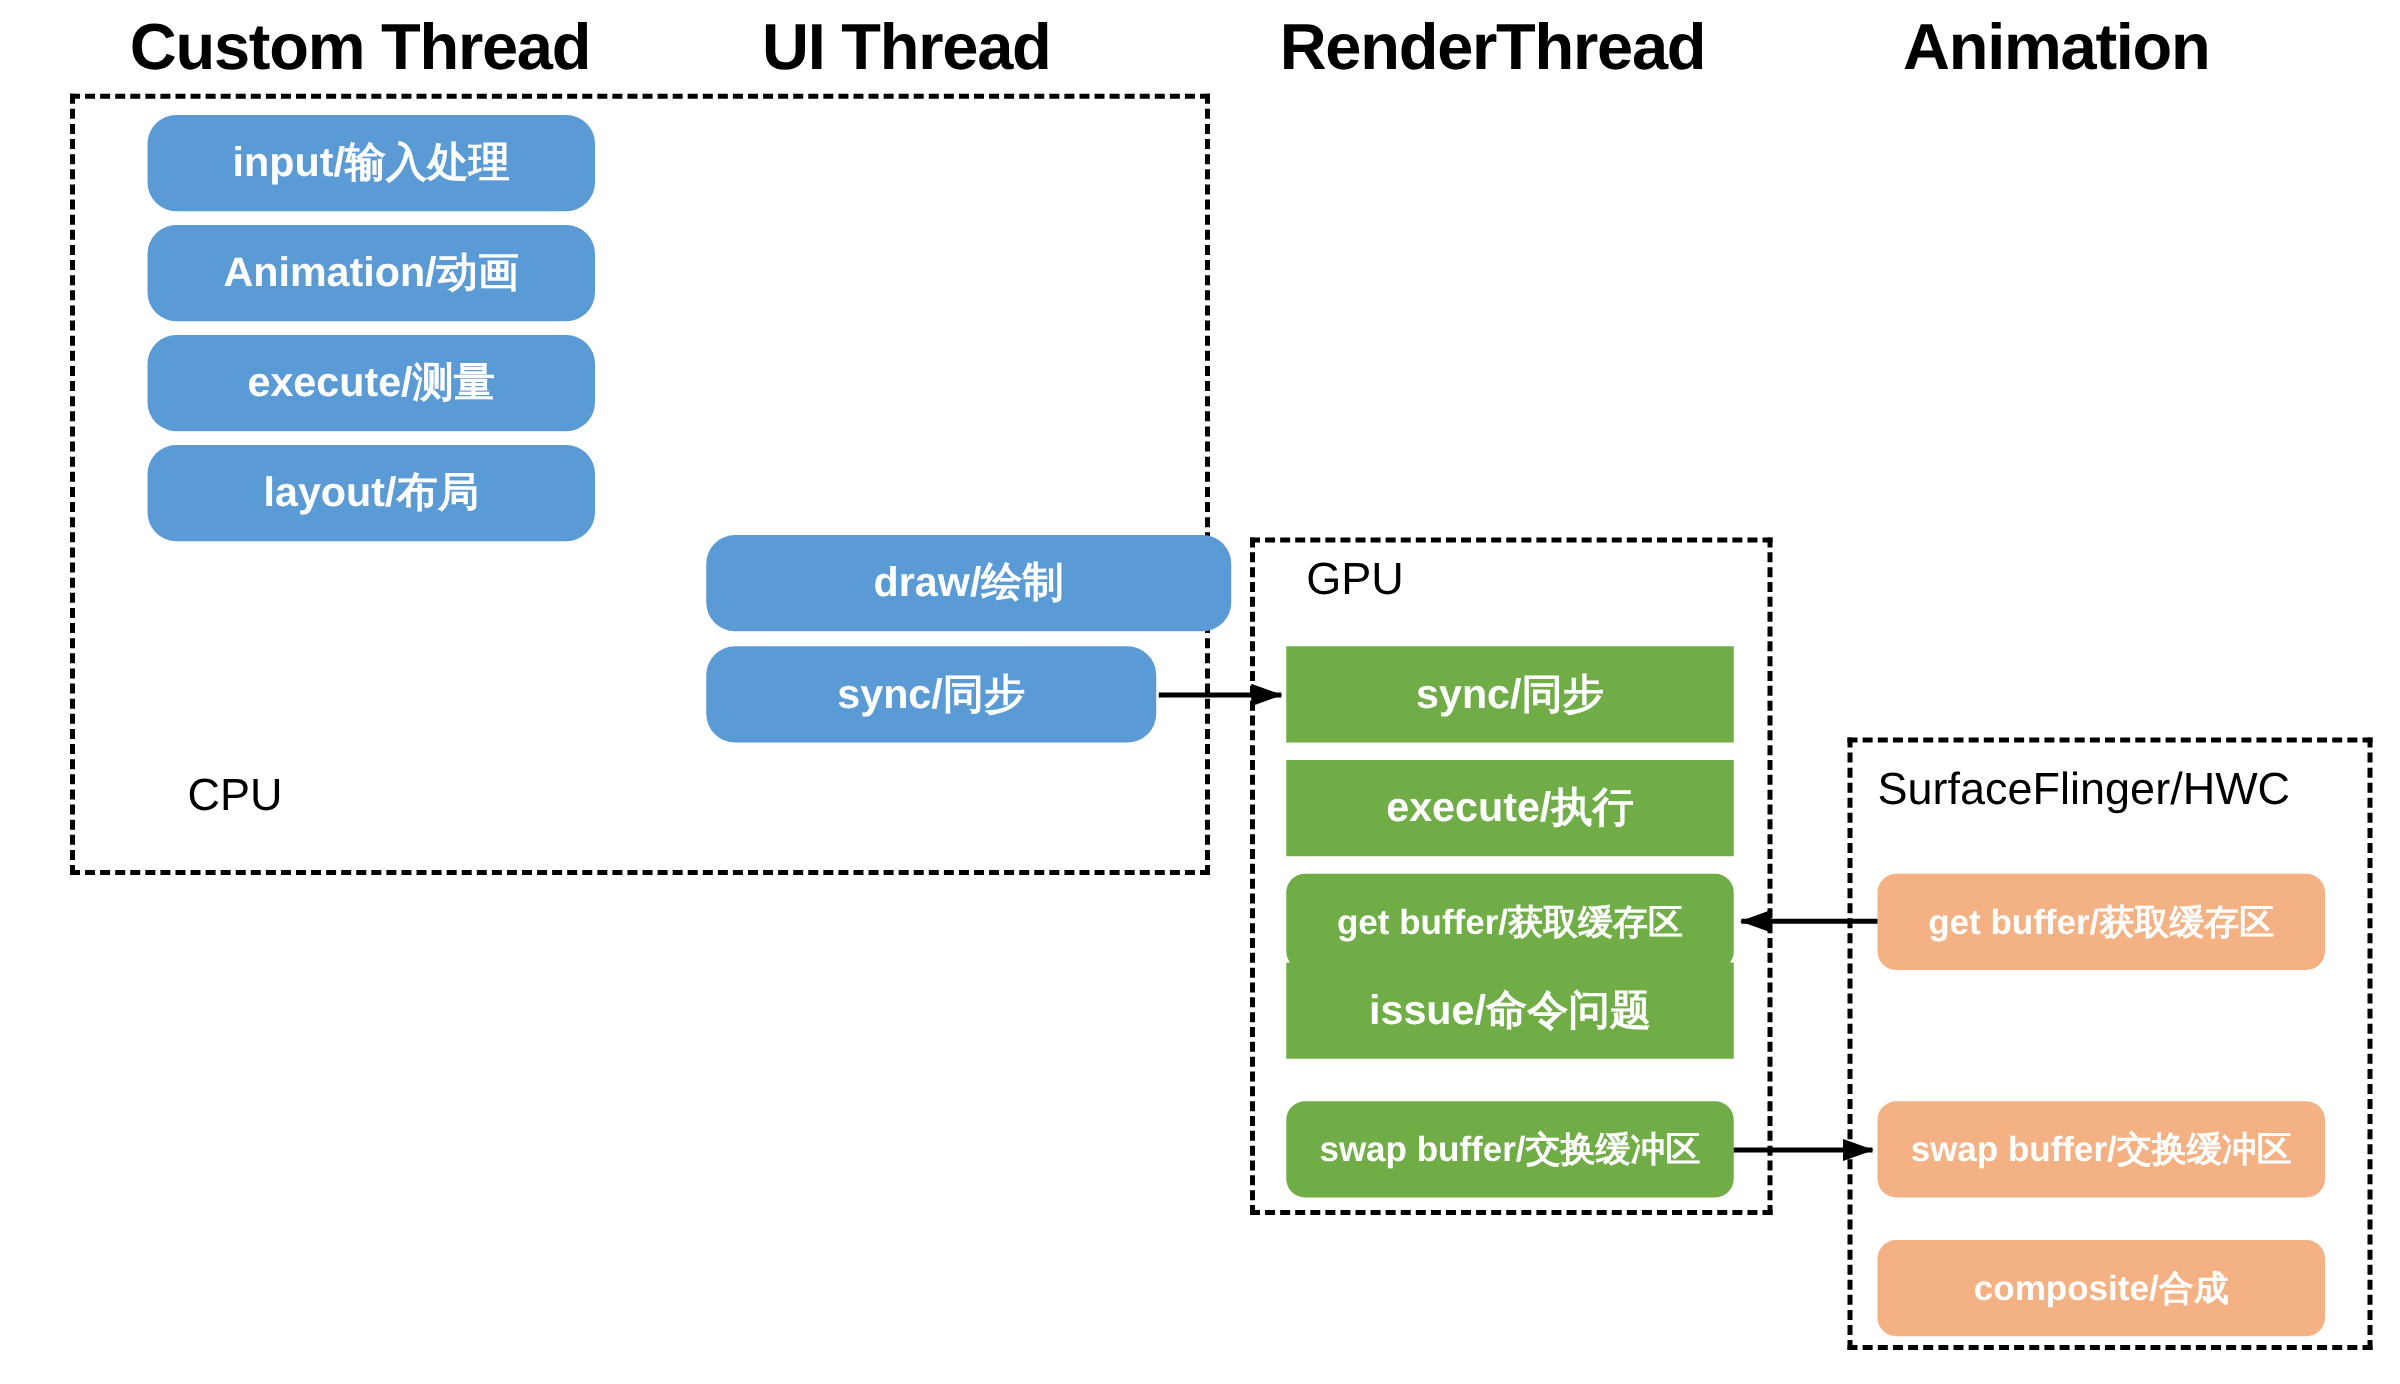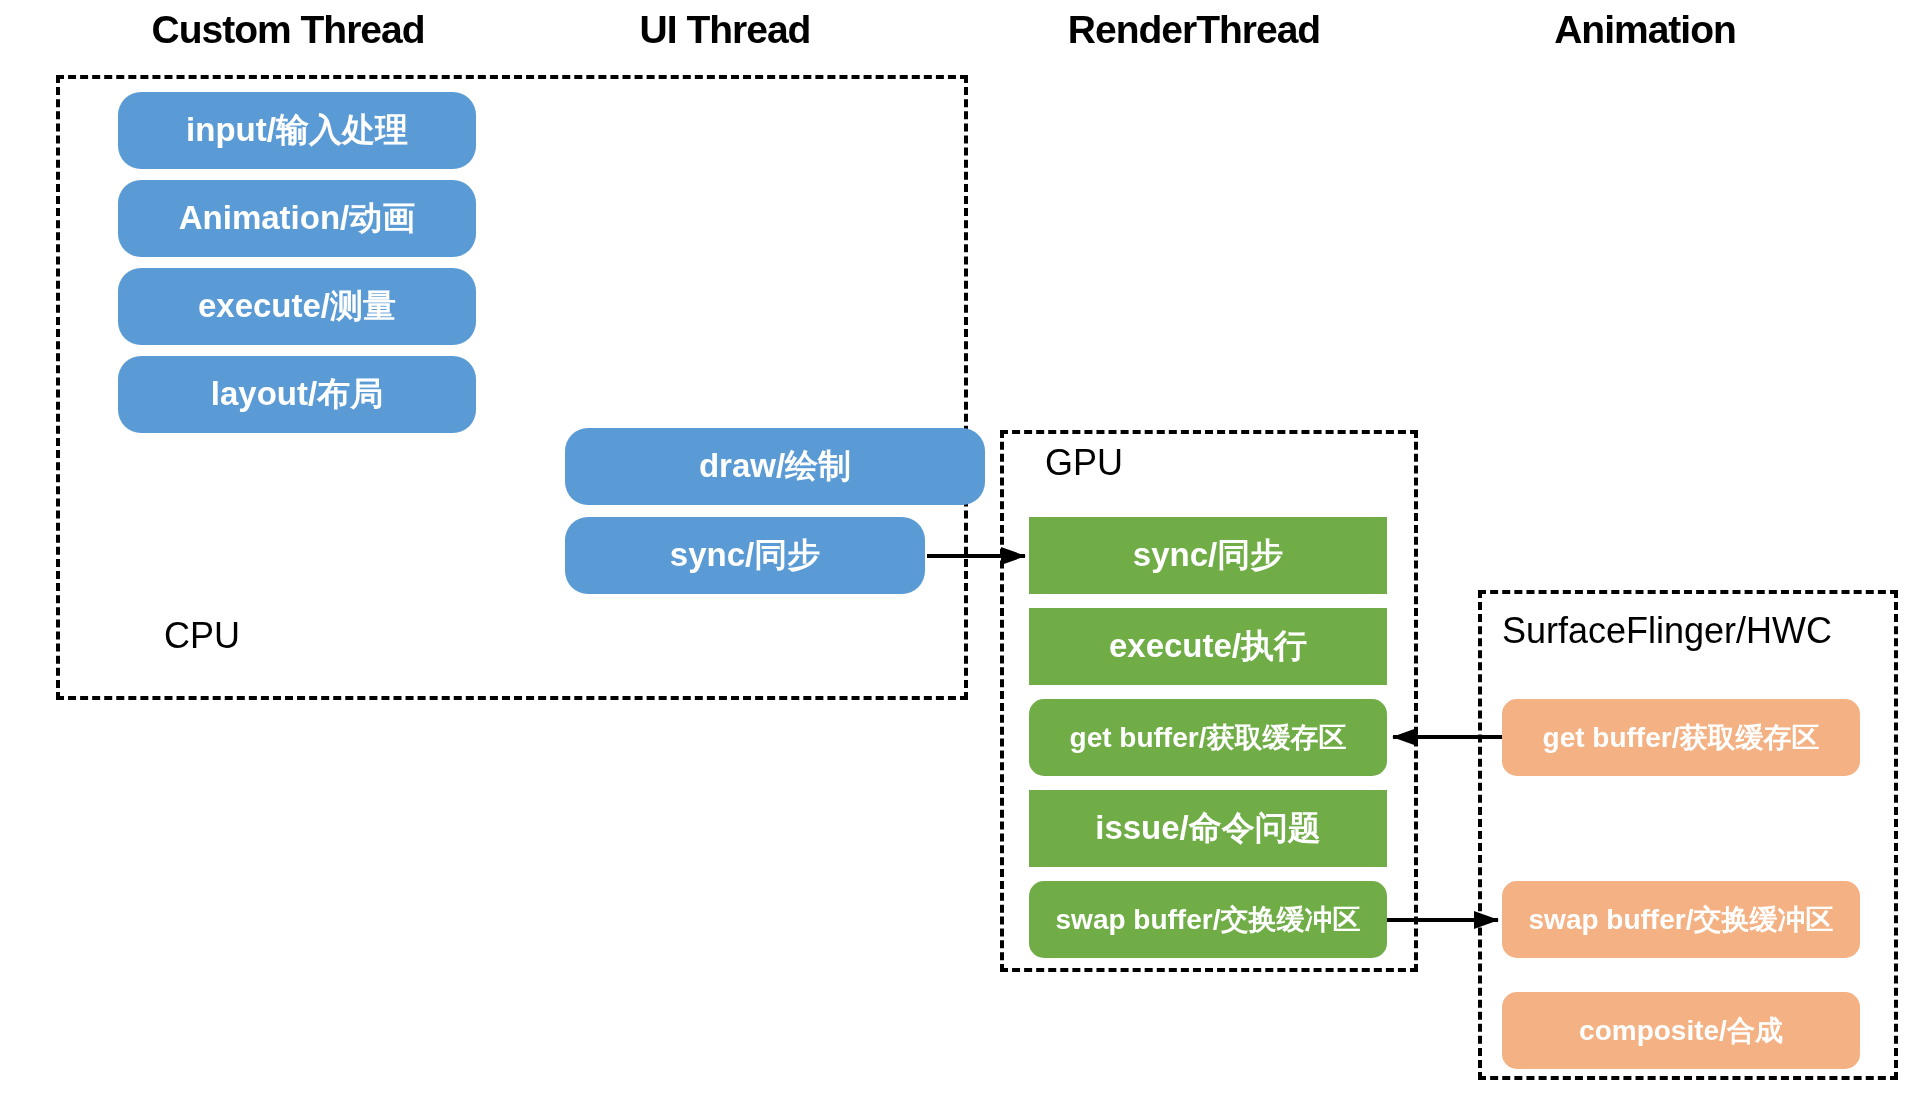--- a/index.html
+++ b/index.html
@@ -9,21 +9,21 @@
     height: 1107px;
     background: var(--background, #ffffff);
     font-family: "Liberation Sans", sans-serif;
     overflow: hidden;
   }
   .hdr {
     position: absolute;
     top: 8px;
     width: 400px;
     text-align: center;
-    font-size: 39px;
+    font-size: 52px;
     font-weight: bold;
     color: var(--title, #000000);
     letter-spacing: -1px;
     white-space: nowrap;
   }
   .group {
     position: absolute;
     box-sizing: border-box;
     border: 4px dashed var(--line, #000000);
     background: transparent;
@@ -64,37 +64,37 @@
 <body>
 
 <div class="canvas">
 
   <div class="hdr" style="left:88px">Custom Thread</div>
   <div class="hdr" style="left:525px">UI Thread</div>
   <div class="hdr" style="left:994px">RenderThread</div>
   <div class="hdr" style="left:1445px">Animation</div>
 
   <div class="group" style="left:56px; top:75px; width:912px; height:625px"></div>
-  <div class="glabel" style="left:164px; top:615px">CPU</div>
+  <div class="glabel" style="left:150px; top:615px">CPU</div>
 
   <div class="tbox blue" style="left:118px; top:92px">input/输入处理</div>
   <div class="tbox blue" style="left:118px; top:180px">Animation/动画</div>
   <div class="tbox blue" style="left:118px; top:268px">execute/测量</div>
   <div class="tbox blue" style="left:118px; top:356px">layout/布局</div>
 
   <div class="tbox blue" style="left:565px; top:428px; width:420px">draw/绘制</div>
   <div class="tbox blue" style="left:565px; top:517px; width:360px">sync/同步</div>
 
   <div class="group" style="left:1000px; top:430px; width:418px; height:542px"></div>
   <div class="glabel" style="left:1045px; top:442px">GPU</div>
 
   <div class="tbox green" style="left:1029px; top:517px">sync/同步</div>
   <div class="tbox green" style="left:1029px; top:608px">execute/执行</div>
   <div class="tbox green small" style="left:1029px; top:699px">get buffer/获取缓存区</div>
-  <div class="tbox green" style="left:1029px; top:790px">issue/命令问题</div>
+  <div class="tbox green" style="left:1029px; top:770px">issue/命令问题</div>
   <div class="tbox green small" style="left:1029px; top:881px">swap buffer/交换缓冲区</div>
 
   <div class="group" style="left:1478px; top:590px; width:420px; height:490px"></div>
   <div class="glabel" style="left:1502px; top:610px">SurfaceFlinger/HWC</div>
 
   <div class="tbox orange small" style="left:1502px; top:699px">get buffer/获取缓存区</div>
   <div class="tbox orange small" style="left:1502px; top:881px">swap buffer/交换缓冲区</div>
   <div class="tbox orange small" style="left:1502px; top:992px">composite/合成</div>
 
   <svg class="arrows" width="1920" height="1107" viewBox="0 0 1920 1107">

